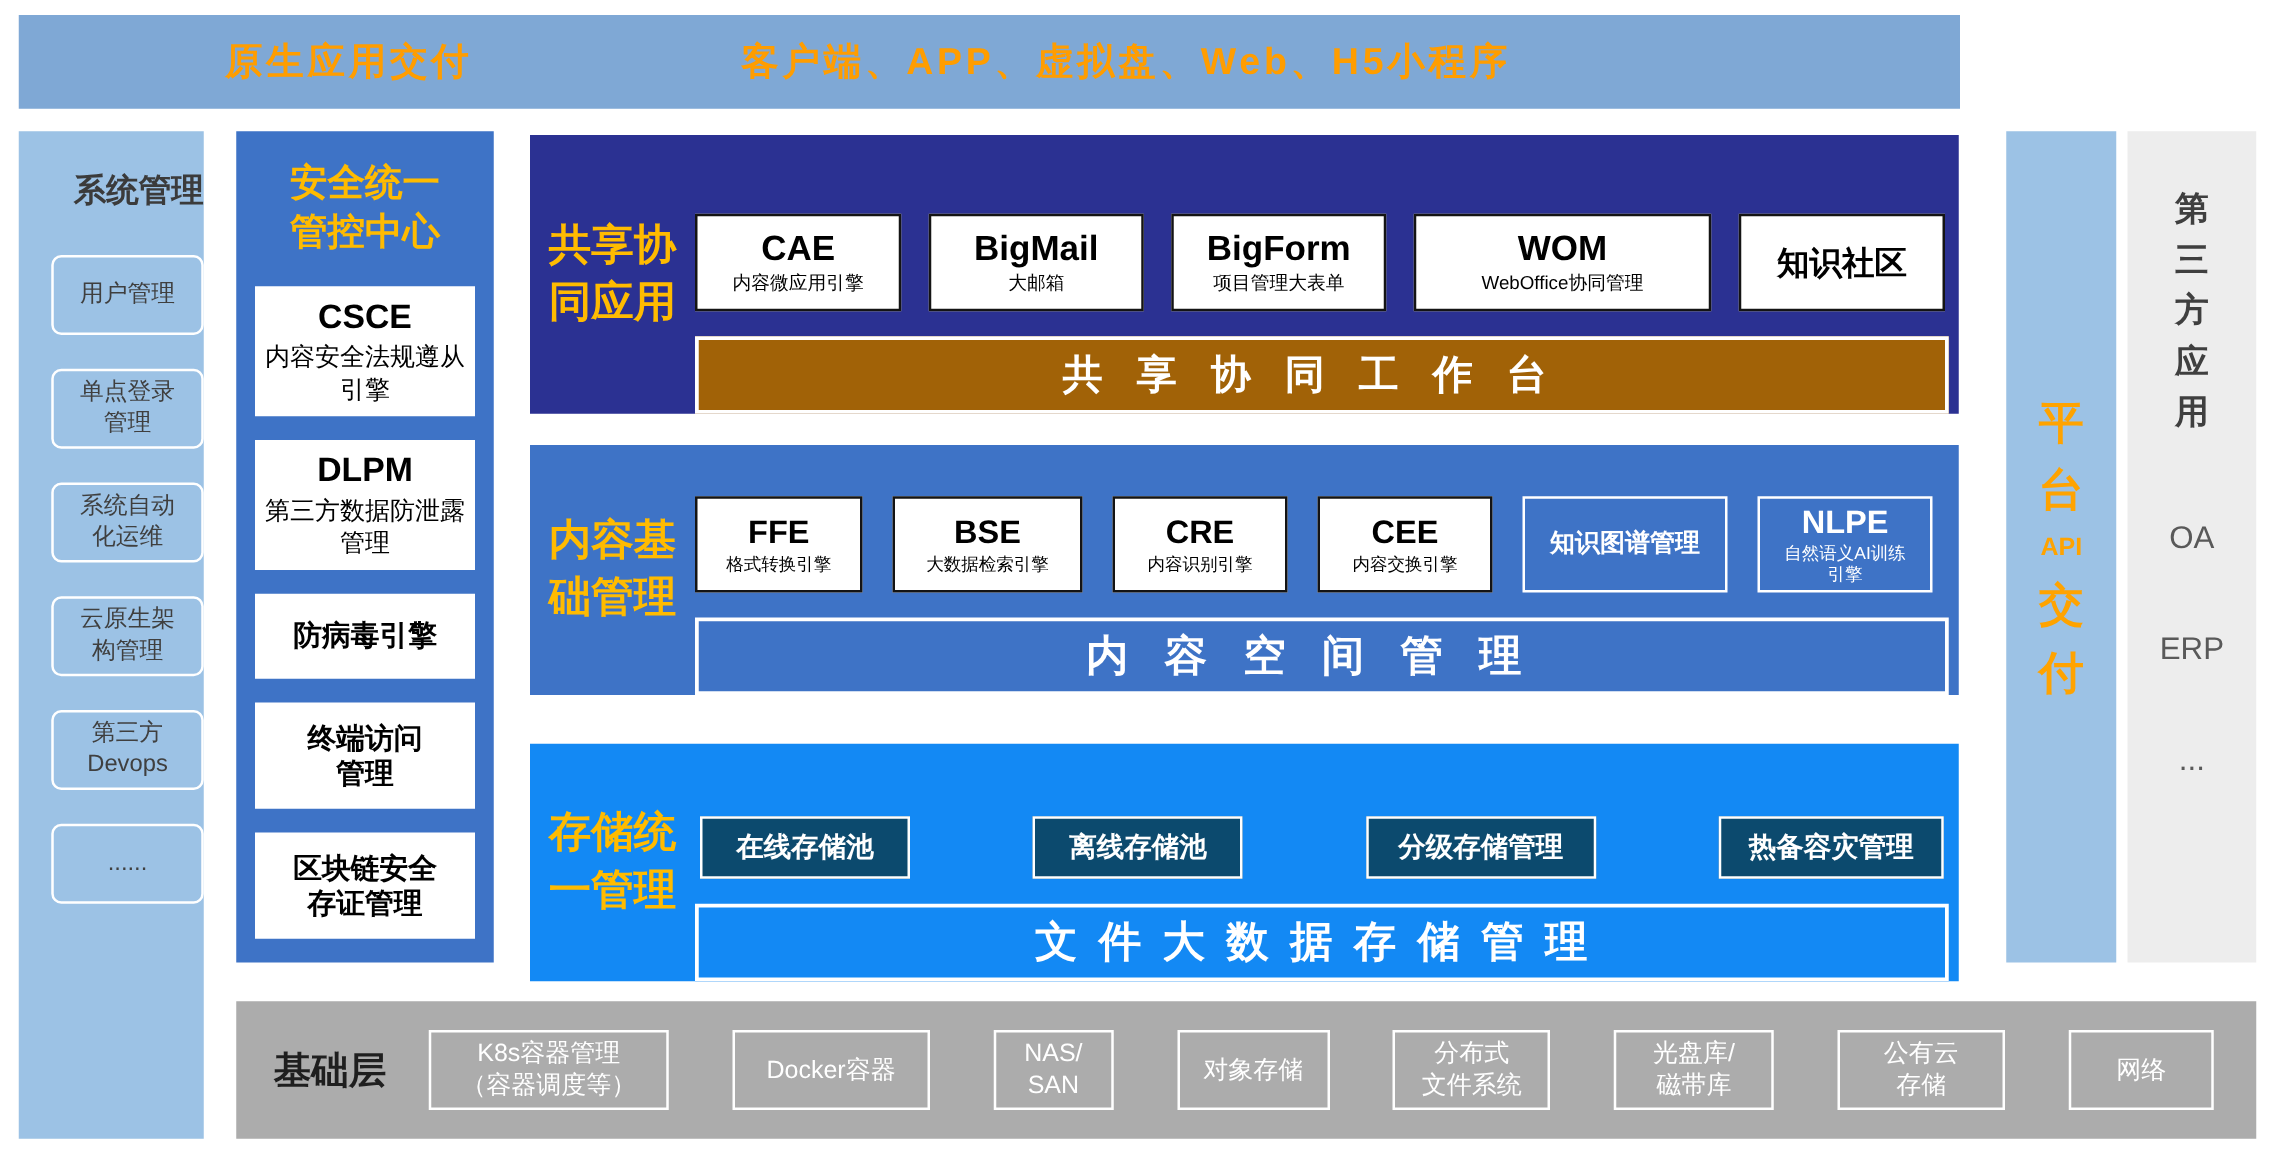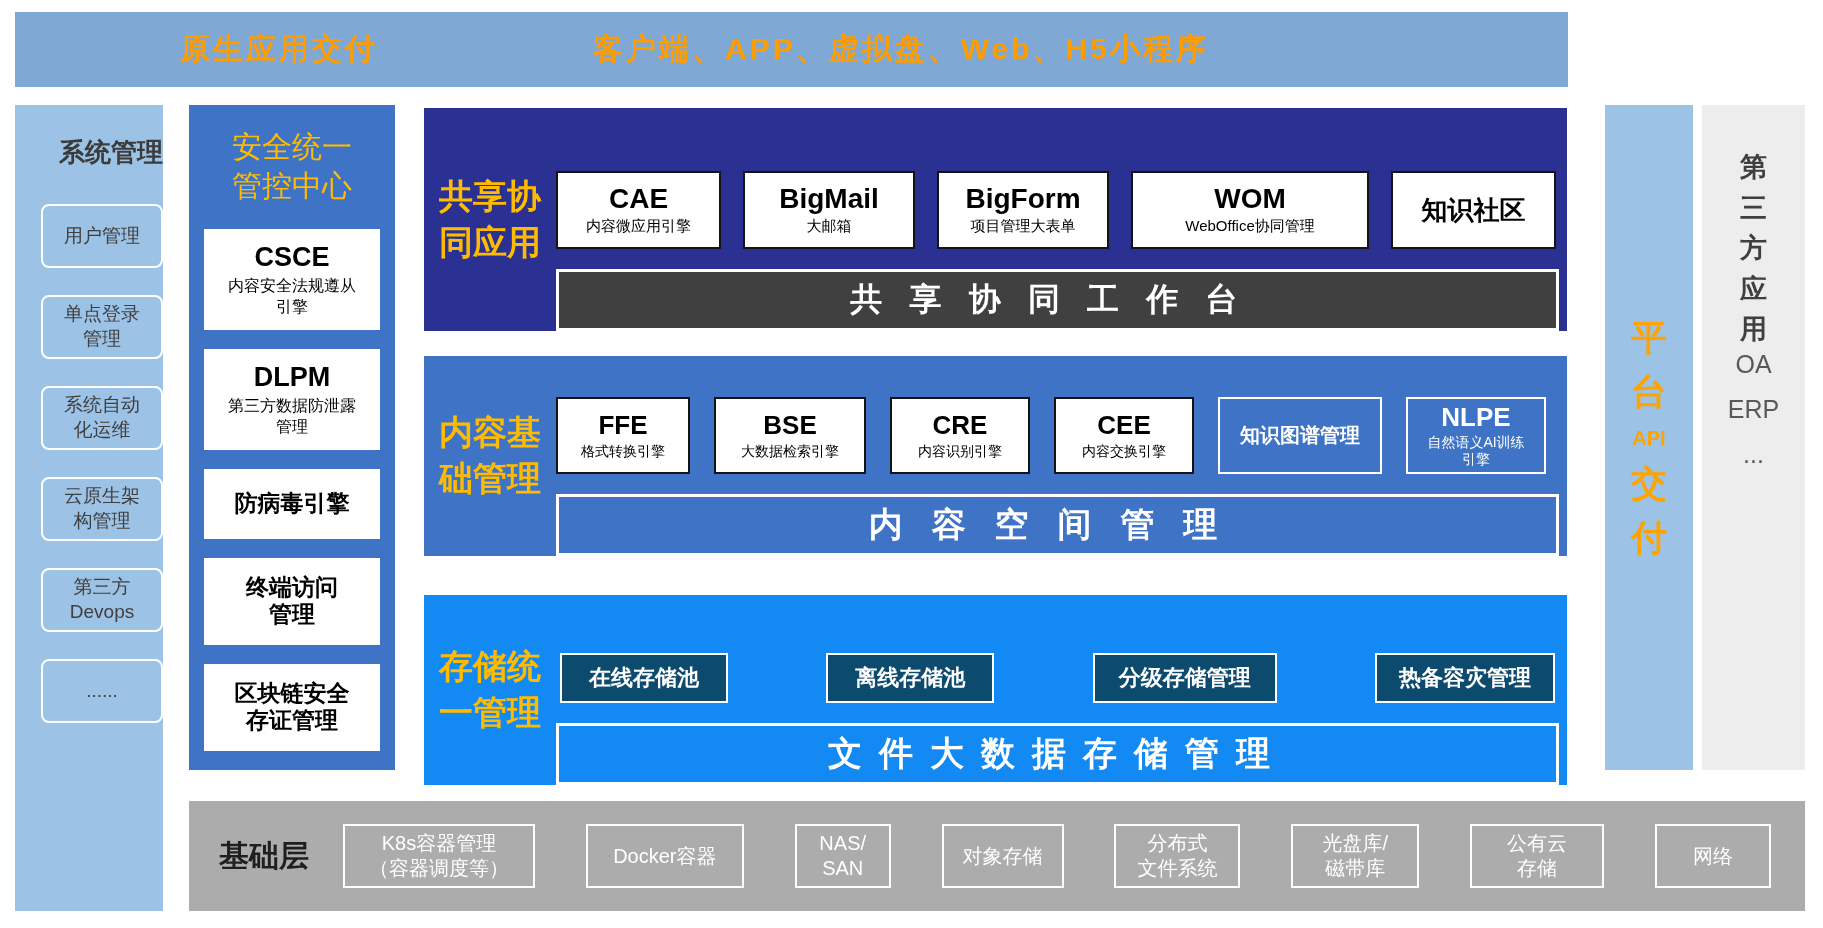--- a/index.html
+++ b/index.html
@@ -12,25 +12,25 @@
   .top-label.l1{margin-left:165px}
   .top-label.l2{margin-left:215px}
 
   
   .sys-panel{position:absolute;left:15px;top:105px;width:148px;height:806px;background:#9CC2E5;display:flex;flex-direction:column;align-items:flex-end;padding-top:30px;box-sizing:border-box}
   .sys-title{color:#3b3b3b;font-weight:bold;font-size:26px;margin-bottom:34px}
   .sys-item{width:122px;min-height:64px;border:2px solid #fff;border-radius:8px;color:#3f3f3f;font-size:19px;line-height:1.3;display:flex;align-items:center;justify-content:center;text-align:center;margin-bottom:27px;white-space:pre-line;box-sizing:border-box}
 
   
   .sec-panel{position:absolute;left:189px;top:105px;width:206px;height:665px;background:#3E73C6;display:flex;flex-direction:column;align-items:center;padding-top:22px;box-sizing:border-box}
-  .sec-title{color:#FFBB00;font-weight:normal;font-size:30px;line-height:1.3;text-align:center;white-space:pre-line;margin-bottom:24px}
+  .sec-title{color:#FFBB00;font-weight:bold;font-size:30px;line-height:1.3;text-align:center;white-space:pre-line;margin-bottom:24px}
   .sec-box{background:#fff;width:176px;min-height:66px;display:flex;flex-direction:column;align-items:center;justify-content:center;text-align:center;padding:26px 6px;margin-bottom:19px;box-sizing:border-box}
   .sec-name{font-weight:bold;font-size:27px;color:#000;line-height:1.2;white-space:pre-line}
   .sec-name.small{font-size:23px}
-  .sec-desc{font-size:16px;color:#000;line-height:1.3;white-space:pre-line;margin-top:3px}
+  .sec-desc{font-size:20px;color:#000;line-height:1.3;white-space:pre-line;margin-top:3px}
 
   
   .section{position:absolute;left:424px;width:1143px;display:flex;box-sizing:border-box}
   .section .label{width:132px;flex:none;display:flex;align-items:center;justify-content:center;color:#FFBB00;font-weight:bold;font-size:34px;line-height:1.35;white-space:pre-line;text-align:center}
   .section .body{flex:1;display:flex;flex-direction:column;justify-content:flex-end;padding-right:8px;gap:20px;min-width:0}
   .collab{top:108px;height:223px;background:#2B3192}
   .content{top:356px;height:200px;background:#3E73C6}
   .storage{top:595px;height:190px;background:#1389F4}
 
   .app-row{display:flex;gap:22px;align-items:stretch}
@@ -44,33 +44,33 @@
   .engine-box.white{background:#fff;border:2px solid #141414;color:#000}
   .engine-box.blue{background:#3E73C6;border:2px solid #fff;color:#fff}
   .engine-name{font-weight:bold;font-size:26px;line-height:1.15}
   .engine-name.kg{font-size:20px}
   .engine-desc{font-size:14px;margin-top:2px;white-space:pre-line;line-height:1.2}
 
   .pool-row{display:flex;justify-content:space-between;padding:0 4px}
   .pool-box{background:#0c4a6e;border:2px solid #fff;color:#fff;font-weight:bold;font-size:22px;display:flex;align-items:center;justify-content:center;min-height:50px;box-sizing:border-box}
 
   .platform-bar{height:62px;border:3px solid #fff;color:#fff;font-weight:bold;font-size:32px;display:flex;align-items:center;justify-content:center;letter-spacing:0.85em;white-space:nowrap;box-sizing:border-box}
-  .collab .platform-bar{background:#404040}
+  .collab .platform-bar{background:#a16207}
   .content .platform-bar{background:#3E73C6;font-size:34px}
   .storage .platform-bar{background:#1389F4;font-size:34px;letter-spacing:0.5em}
 
   
   .api-panel{position:absolute;left:1605px;top:105px;width:88px;height:665px;background:#9CC2E5;display:flex;flex-direction:column;align-items:center;justify-content:center;gap:18px}
   .api-char{color:#FFA300;font-weight:bold;font-size:36px;line-height:1}
   .api-char.latin{font-size:20px}
 
   
   .tp-panel{position:absolute;left:1702px;top:105px;width:103px;height:665px;background:#EDEDED;display:flex;flex-direction:column;align-items:center;padding-top:42px;box-sizing:border-box}
   .tp-char{color:#3f3f3f;font-weight:bold;font-size:27px;line-height:1.5}
-  .tp-items{display:flex;flex-direction:column;align-items:center;gap:16px}
+  .tp-items{margin-top:66px;display:flex;flex-direction:column;align-items:center;gap:60px}
   .tp-item{color:#595959;font-size:25px}
 
   
   .base-bar{position:absolute;left:189px;top:801px;width:1616px;height:110px;background:#ACACAC;display:flex;align-items:center;box-sizing:border-box}
   .base-title{color:#1f1f1f;font-weight:bold;font-size:30px;margin:0 10px 0 30px;flex:none}
   .base-row{display:flex;align-items:center;justify-content:space-between;flex:1;padding-right:34px;padding-left:24px}
   .base-box{border:2px solid #fff;color:#fff;font-size:20px;line-height:1.25;display:flex;align-items:center;justify-content:center;text-align:center;white-space:pre-line;min-height:64px;padding:4px 8px;box-sizing:border-box}
 </style>
 </head>
 <body>

